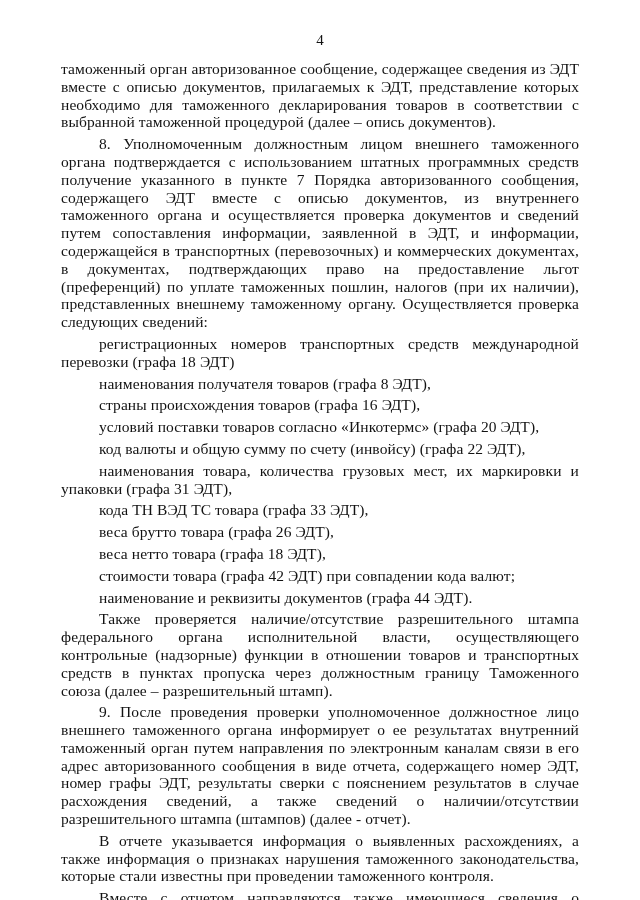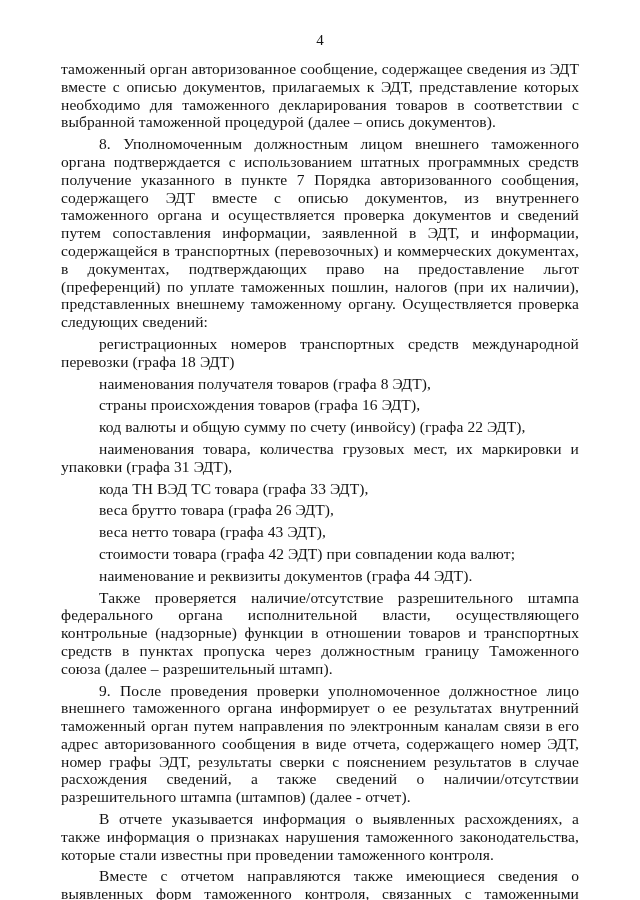--- a/index.html
+++ b/index.html
@@ -48,25 +48,26 @@
 <body>
 
 <div class="page">
   <div class="page-number">4</div>
   <div class="content">
     <p class="no-indent">таможенный орган авторизованное сообщение, содержащее сведения из ЭДТ вместе с описью документов, прилагаемых к ЭДТ, представление которых необходимо для таможенного декларирования товаров в соответствии с выбранной таможенной процедурой (далее – опись документов).</p>
     <p>8. Уполномоченным должностным лицом внешнего таможенного органа подтверждается с использованием штатных программных средств получение указанного в пункте 7 Порядка авторизованного сообщения, содержащего ЭДТ вместе с описью документов, из внутреннего таможенного органа и осуществляется проверка документов и сведений путем сопоставления информации, заявленной в ЭДТ, и информации, содержащейся в транспортных (перевозочных) и коммерческих документах, в документах, подтверждающих право на предоставление льгот (преференций) по уплате таможенных пошлин, налогов (при их наличии), представленных внешнему таможенному органу. Осуществляется проверка следующих сведений:</p>
     <p>регистрационных номеров транспортных средств международной перевозки (графа 18 ЭДТ)</p>
     <p>наименования получателя товаров (графа 8 ЭДТ),</p>
     <p>страны происхождения товаров (графа 16 ЭДТ),</p>
+    <p>условий поставки товаров согласно «Инкотермс» (графа 20 ЭДТ),</p>
     <p>код валюты и общую сумму по счету (инвойсу) (графа 22 ЭДТ),</p>
     <p>наименования товара, количества грузовых мест, их маркировки и упаковки (графа 31 ЭДТ),</p>
     <p>кода ТН ВЭД ТС товара (графа 33 ЭДТ),</p>
     <p>веса брутто товара (графа 26 ЭДТ),</p>
-    <p>веса нетто товара (графа 43 ЭДТ),</p>
+    <p>веса нетто товара (графа 18 ЭДТ),</p>
     <p>стоимости товара (графа 42 ЭДТ) при совпадении кода валют;</p>
     <p>наименование и реквизиты документов (графа 44 ЭДТ).</p>
     <p>Также проверяется наличие/отсутствие разрешительного штампа федерального органа исполнительной власти, осуществляющего контрольные (надзорные) функции в отношении товаров и транспортных средств в пунктах пропуска через должностным границу Таможенного союза (далее – разрешительный штамп).</p>
     <p>9. После проведения проверки уполномоченное должностное лицо внешнего таможенного органа информирует о ее результатах внутренний таможенный орган путем направления по электронным каналам связи в его адрес авторизованного сообщения в виде отчета, содержащего номер ЭДТ, номер графы ЭДТ, результаты сверки с пояснением результатов в случае расхождения сведений, а также сведений о наличии/отсутствии разрешительного штампа (штампов) (далее - отчет).</p>
     <p>В отчете указывается информация о выявленных расхождениях, а также информация о признаках нарушения таможенного законодательства, которые стали известны при проведении таможенного контроля.</p>
     <p>Вместе с отчетом направляются также имеющиеся сведения о выявленных форм таможенного контроля, связанных с таможенными операциями с товарами,</p>
   </div>
 </div>
 
 </body></html>

